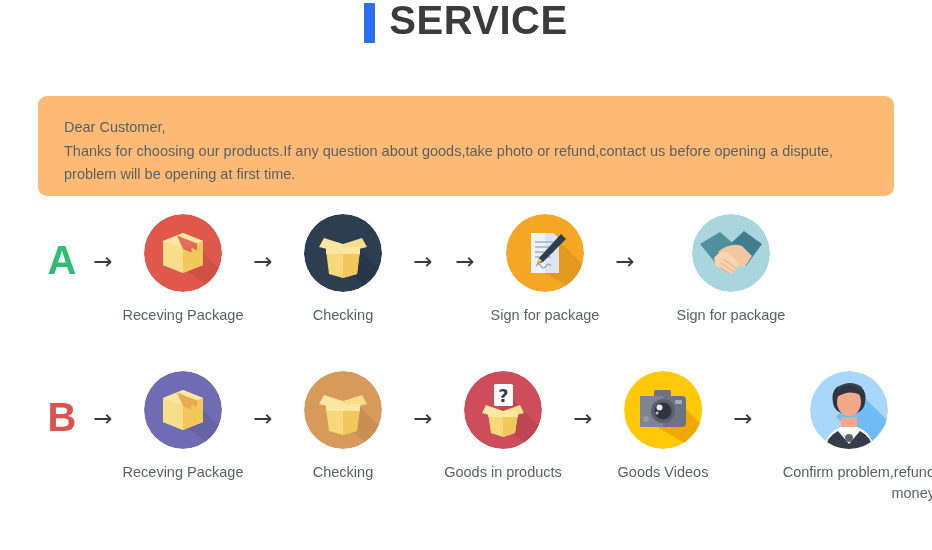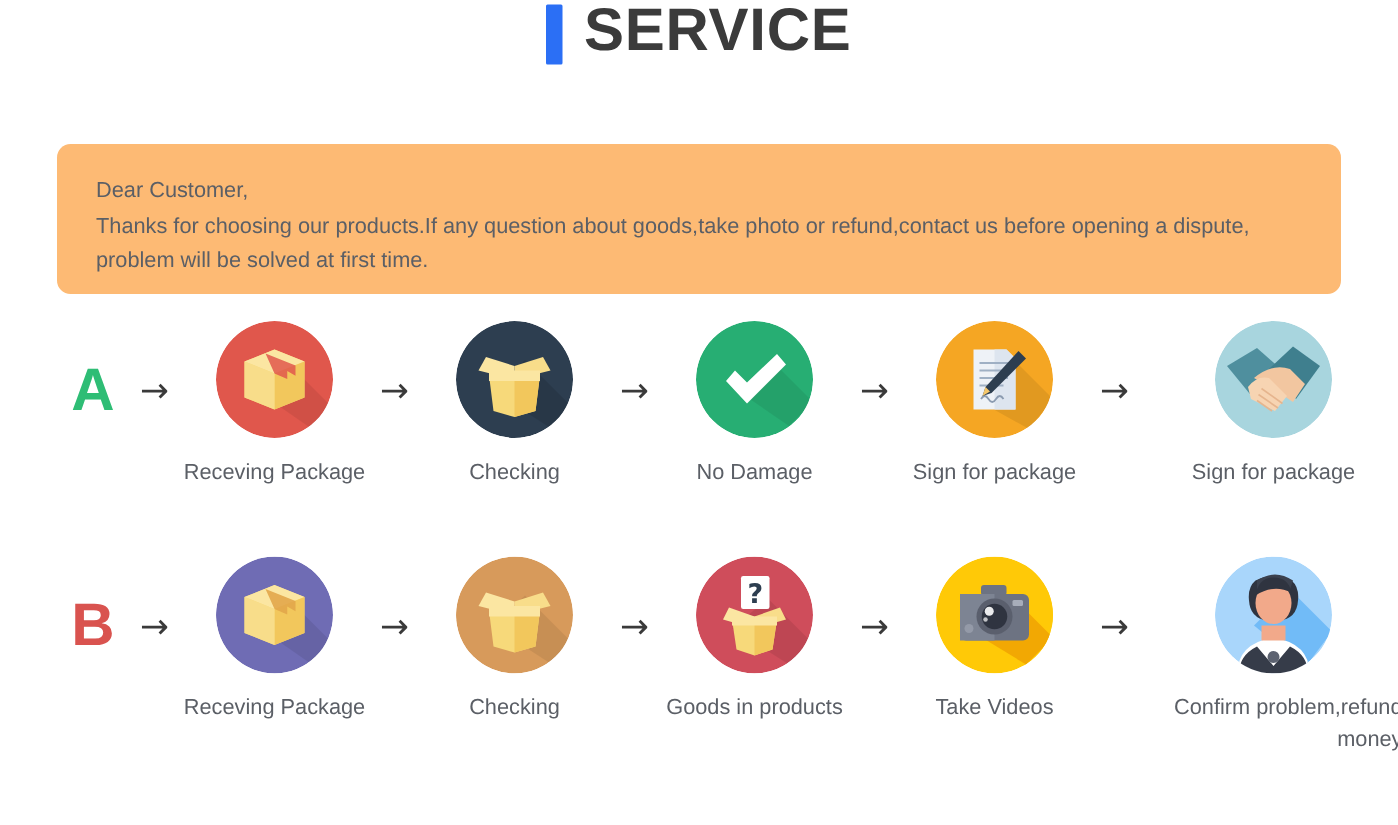--- a/index.html
+++ b/index.html
@@ -114,21 +114,21 @@
 <body>
 
 <div class="header">
   <div class="accent-bar" style="background: rgb(43, 111, 245);"></div>
   <div class="page-title">SERVICE</div>
 </div>
 
 <div class="notice" style="background: #fdba74;">
   <div class="notice-line">Dear Customer,</div>
   <div class="notice-line">Thanks for choosing our products.If any question about goods,take photo or refund,contact us before opening a dispute,</div>
-  <div class="notice-line">problem will be solved at first time.</div>
+  <div class="notice-line">problem will be opening at first time.</div>
 </div>
 
 <div class="flows">
 
   <div class="flow-row">
     <div class="row-letter" style="color: rgb(46, 189, 117);">A</div>
     <div class="arrow">→</div>
 
     <div class="step">
       <div class="circle">
@@ -157,30 +157,20 @@
           <polygon points="22,36 56,36 53,60 39,64 25,60" fill="#f7d97a"></polygon>
           <polygon points="39,36 56,36 53,60 39,64" fill="#f2c75c"></polygon>
           <polygon points="22,33 56,33 56,40 22,40" fill="#fbe6a2"></polygon>
         </svg>
       </div>
       <div class="step-label">Checking</div>
     </div>
 
     <div class="arrow">→</div>
 
-    <div class="step">
-      <div class="circle">
-        <svg width="78" height="78" viewBox="0 0 78 78">
-          <circle cx="39" cy="39" r="39" fill="#27ae73"></circle>
-          <path d="M52 28 L78 54 L62 70 L30 48 Z" fill="#000" opacity="0.07"></path>
-          <path d="M20 40 L26 33 L34 41 L54 22 L60 29 L34 55 Z" fill="#ffffff"></path>
-        </svg>
-      </div>
-      <div class="step-label">No Damage</div>
-    </div>
 
     <div class="arrow">→</div>
 
     <div class="step">
       <div class="circle">
         <svg width="78" height="78" viewBox="0 0 78 78">
           <circle cx="39" cy="39" r="39" fill="#f5a623"></circle>
           <path d="M50 24 L78 52 L62 72 L26 52 Z" fill="#000" opacity="0.08"></path>
           <polygon points="25,19 47,19 53,25 53,59 25,59" fill="#eef2f7"></polygon>
           <polygon points="39,19 39,59 53,59 53,25 47,19" fill="#dde5ef"></polygon>
@@ -286,21 +276,21 @@
           <rect x="16" y="25" width="46" height="31" rx="4" fill="#6d7382"></rect>
           <rect x="16" y="25" width="23" height="31" fill="#7d8493"></rect>
           <circle cx="39" cy="40" r="12" fill="#5a5f6d"></circle>
           <circle cx="39" cy="40" r="8.5" fill="#2f3440"></circle>
           <circle cx="35.5" cy="36.5" r="3" fill="#ffffff" opacity="0.9"></circle>
           <circle cx="33" cy="42" r="1.5" fill="#ffffff" opacity="0.7"></circle>
           <circle cx="22" cy="48" r="3" fill="#949aa8"></circle>
           <rect x="51" y="29" width="7" height="4" rx="1" fill="#a7adba"></rect>
         </svg>
       </div>
-      <div class="step-label">Take Videos</div>
+      <div class="step-label">Goods Videos</div>
     </div>
 
     <div class="arrow">→</div>
 
     <div class="step wide">
       <div class="circle">
         <svg width="78" height="78" viewBox="0 0 78 78">
           <circle cx="39" cy="39" r="39" fill="#a9d6fb"></circle>
           <path d="M50 22 L78 50 L60 74 L26 46 Z" fill="#5fb1f5" opacity="0.75"></path>
           <path d="M15 78 q0 -20 24 -24 q24 4 24 24 z" fill="#ffffff"></path>

